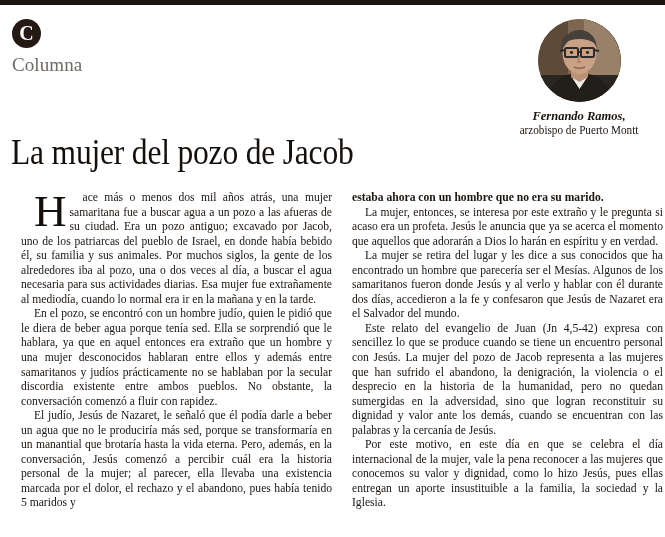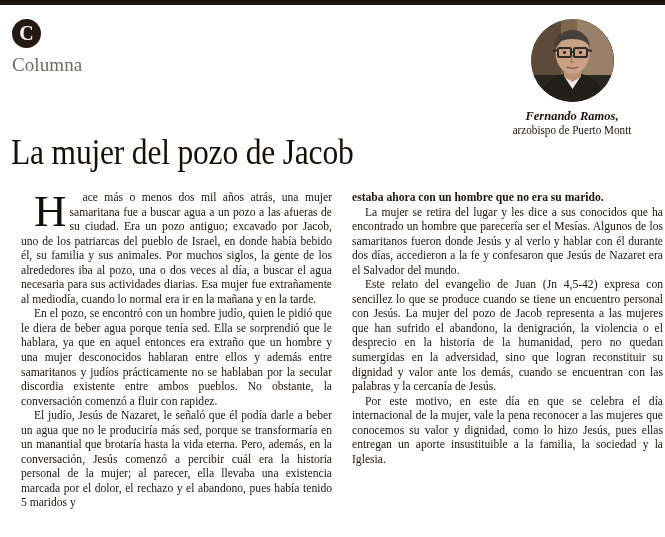--- a/index.html
+++ b/index.html
@@ -57,21 +57,21 @@
     margin-top: 7px;
     font-size: 19px;
     color: #6e6a66;
     letter-spacing: 0.1px;
     line-height: 1;
   }
 
   
   .author-block {
     position: absolute;
-    right: 13px;
+    right: 6px;
     top: 14px;
     width: 160px;
     text-align: center;
   }
   .portrait {
     width: 83px;
     height: 83px;
     border-radius: 50%;
     margin: 0 auto;
     overflow: hidden;
@@ -211,17 +211,18 @@
 <div class="headline">La mujer del pozo de Jacob</div>
 
 <div class="body-area">
   <div class="col col-left">
     <p class="dropcap-para">Hace más o menos dos mil años atrás, una mujer samaritana fue a buscar agua a un pozo a las afueras de su ciudad. Era un pozo antiguo; excavado por Jacob, uno de los patriarcas del pueblo de Israel, en donde había bebido él, su familia y sus animales. Por muchos siglos, la gente de los alrededores iba al pozo, una o dos veces al día, a buscar el agua necesaria para sus actividades diarias. Esa mujer fue extrañamente al mediodía, cuando lo normal era ir en la mañana y en la tarde.</p>
     <p>En el pozo, se encontró con un hombre judío, quien le pidió que le diera de beber agua porque tenía sed. Ella se sorprendió que le hablara, ya que en aquel entonces era extraño que un hombre y una mujer desconocidos hablaran entre ellos y además entre samaritanos y judíos prácticamente no se hablaban por la secular discordia existente entre ambos pueblos. No obstante, la conversación comenzó a fluir con rapidez.</p>
     <p>El judío, Jesús de Nazaret, le señaló que él podía darle a beber un agua que no le produciría más sed, porque se transformaría en un manantial que brotaría hasta la vida eterna. Pero, además, en la conversación, Jesús comenzó a percibir cuál era la historia personal de la mujer; al parecer, ella llevaba una existencia marcada por el dolor, el rechazo y el abandono, pues había tenido 5 maridos y</p>
   </div>
   <div class="col col-right">
     <p class="no-indent">estaba ahora con un hombre que no era su marido.</p>
+    <p>La mujer, entonces, se interesa por este extraño y le pregunta si acaso era un profeta. Jesús le anuncia que ya se acerca el momento que aquellos que adorarán a Dios lo harán en espíritu y en verdad.</p>
     <p>La mujer se retira del lugar y les dice a sus conocidos que ha encontrado un hombre que parecería ser el Mesías. Algunos de los samaritanos fueron donde Jesús y al verlo y hablar con él durante dos días, accedieron a la fe y confesaron que Jesús de Nazaret era el Salvador del mundo.</p>
     <p>Este relato del evangelio de Juan (Jn 4,5-42) expresa con sencillez lo que se produce cuando se tiene un encuentro personal con Jesús. La mujer del pozo de Jacob representa a las mujeres que han sufrido el abandono, la denigración, la violencia o el desprecio en la historia de la humanidad, pero no quedan sumergidas en la adversidad, sino que logran reconstituir su dignidad y valor ante los demás, cuando se encuentran con las palabras y la cercanía de Jesús.</p>
     <p>Por este motivo, en este día en que se celebra el día internacional de la mujer, vale la pena reconocer a las mujeres que conocemos su valor y dignidad, como lo hizo Jesús, pues ellas entregan un aporte insustituible a la familia, la sociedad y la Iglesia.</p>
   </div>
 </div>
 
 </body></html>

